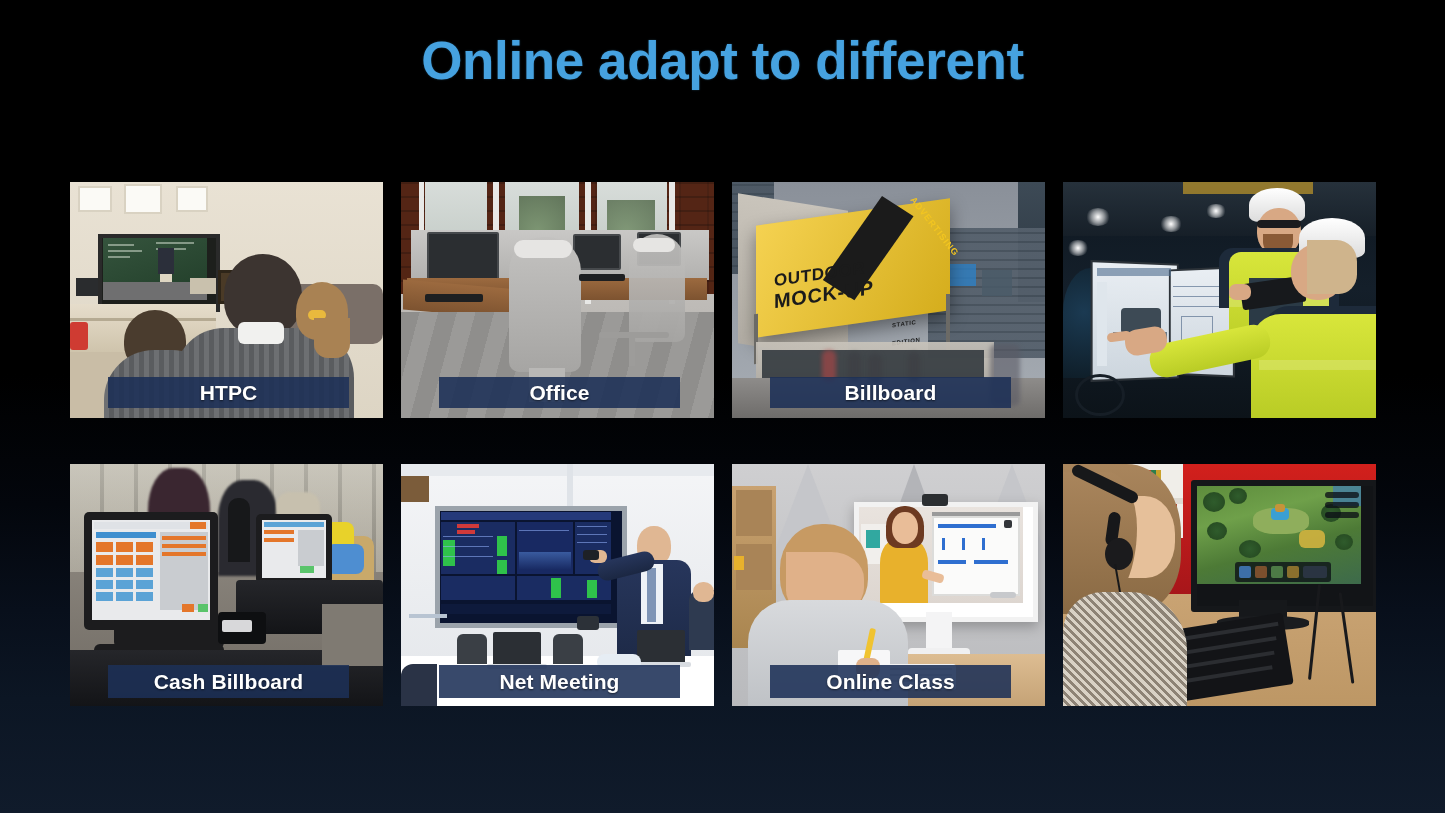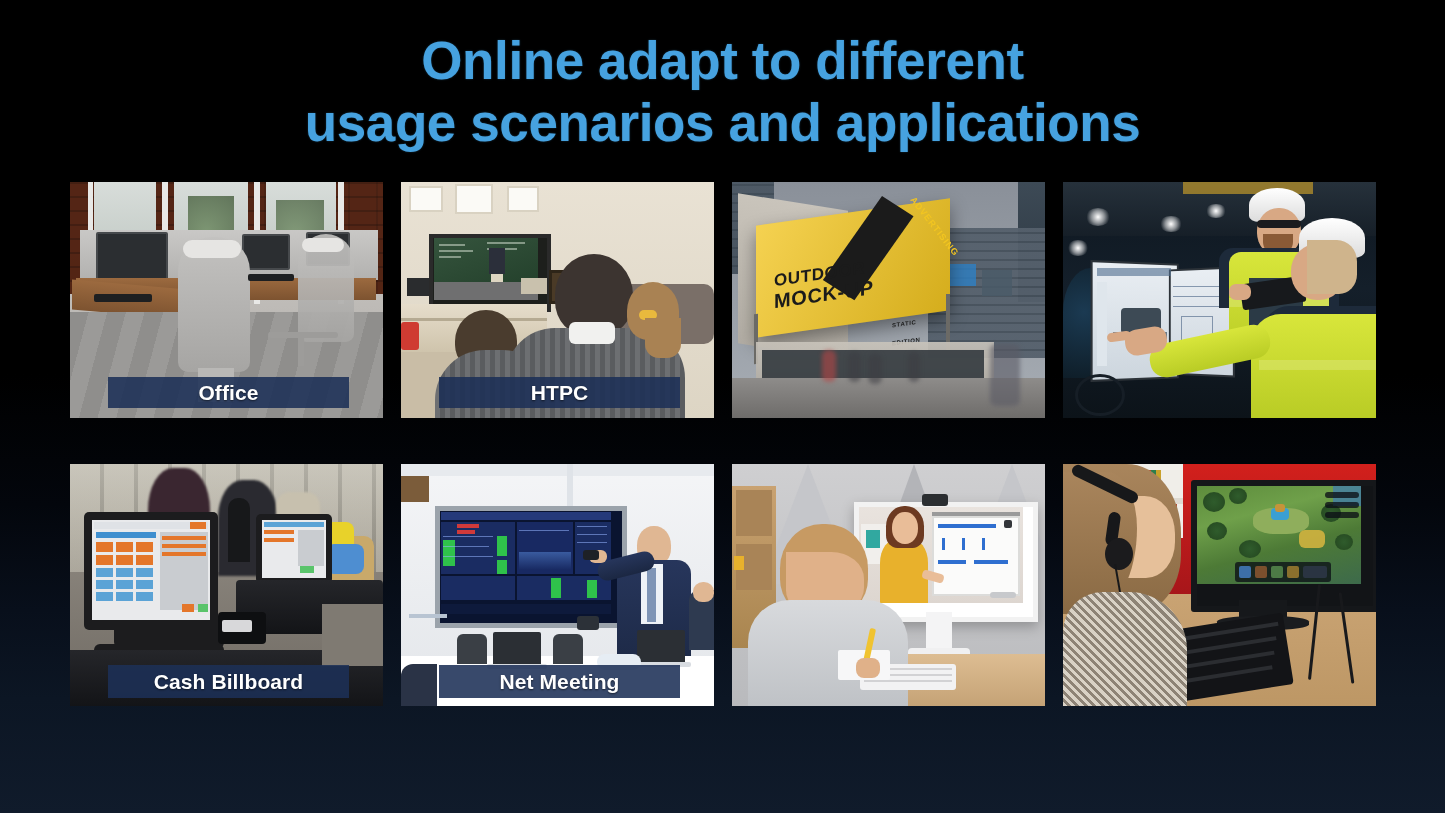--- a/index.html
+++ b/index.html
@@ -153,56 +153,23 @@
   .g-sweat{background:repeating-linear-gradient(45deg,#d9d2c6 0 3px,#8d8376 3px 6px);}
   .g-hs{background:#1b1b1d;border-radius:50%;}
 </style>
 </head>
 <body>
 
 <div class="stage">
 
   <div class="title">
     <span>Online adapt to different</span>
-    <span class="l2">usage scenarios and applications</span>
   </div>
 
   <div class="grid">
-
-    <div class="panel">
-      <div class="ph of-bg">
-        <div class="sh of-brick" style="left:0;top:0;width:313px;height:112px;opacity:.95"></div>
-        <div class="sh of-glass" style="left:24px;top:0;width:62px;height:120px;"></div>
-        <div class="sh of-glass" style="left:104px;top:0;width:74px;height:118px;"></div>
-        <div class="sh of-glass" style="left:196px;top:0;width:70px;height:118px;"></div>
-        <div class="sh of-green" style="left:118px;top:14px;width:46px;height:70px;opacity:.85"></div>
-        <div class="sh of-green" style="left:206px;top:18px;width:48px;height:66px;opacity:.8"></div>
-        <div class="sh of-mull" style="left:18px;top:0;width:5px;height:122px;"></div>
-        <div class="sh of-mull" style="left:92px;top:0;width:6px;height:122px;"></div>
-        <div class="sh of-mull" style="left:184px;top:0;width:6px;height:122px;"></div>
-        <div class="sh of-mull" style="left:268px;top:0;width:6px;height:122px;"></div>
-        <div class="sh of-part" style="left:10px;top:48px;width:298px;height:50px;"></div>
-        <div class="sh of-mon" style="left:26px;top:50px;width:68px;height:45px;border-radius:2px;"></div>
-        <div class="sh of-mon" style="left:172px;top:52px;width:44px;height:32px;border-radius:2px;"></div>
-        <div class="sh of-mon" style="left:236px;top:50px;width:40px;height:30px;border-radius:2px;"></div>
-        <div class="sh of-desk" style="left:6px;top:96px;width:300px;height:22px;"></div>
-        <div class="sh of-desk" style="left:2px;top:104px;width:150px;height:30px;transform:skewY(5deg);"></div>
-        <div class="sh of-floor" style="left:0;top:130px;width:313px;height:106px;"></div>
-        <div class="sh of-chair" style="left:108px;top:55px;width:72px;height:135px;"></div>
-        <div class="sh" style="left:113px;top:58px;width:58px;height:18px;background:#e6e5e3;border-radius:14px;"></div>
-        <div class="sh of-chair" style="left:228px;top:52px;width:56px;height:108px;opacity:.92"></div>
-        <div class="sh" style="left:232px;top:56px;width:42px;height:14px;background:#e6e5e3;border-radius:12px;"></div>
-        <div class="sh" style="left:128px;top:186px;width:36px;height:34px;background:#b9b8b6;"></div>
-        <div class="sh" style="left:198px;top:150px;width:70px;height:6px;background:#9d9c9a;border-radius:3px;"></div>
-        <div class="sh" style="left:228px;top:150px;width:6px;height:34px;background:#9d9c9a;"></div>
-        <div class="sh" style="left:24px;top:112px;width:58px;height:8px;background:#1d1f21;border-radius:2px;"></div>
-        <div class="sh" style="left:178px;top:92px;width:46px;height:7px;background:#1d1f21;border-radius:2px;"></div>
-      </div>
-      <div class="label">Office</div>
-    </div>
 
     <div class="panel">
       <div class="ph h-wall">
         <div class="sh" style="left:8px;top:4px;width:30px;height:22px;background:#fbfaf6;border:2px solid #d9d2c2;"></div>
         <div class="sh" style="left:54px;top:2px;width:34px;height:26px;background:#fbfaf6;border:2px solid #d9d2c2;"></div>
         <div class="sh" style="left:106px;top:4px;width:28px;height:22px;background:#fbfaf6;border:2px solid #d9d2c2;"></div>
         <div class="sh h-tv" style="left:28px;top:52px;width:114px;height:70px;"></div>
         <div class="sh h-board" style="left:33px;top:56px;width:104px;height:44px;"></div>
         <div class="sh h-chalk" style="left:38px;top:62px;width:26px;height:2px;"></div>
         <div class="sh h-chalk" style="left:38px;top:68px;width:34px;height:2px;"></div>
@@ -223,20 +190,52 @@
         <div class="sh h-head-b" style="left:54px;top:128px;width:62px;height:62px;"></div>
         <div class="sh h-sweater" style="left:34px;top:168px;width:118px;height:68px;"></div>
         <div class="sh h-head-d" style="left:154px;top:72px;width:78px;height:82px;"></div>
         <div class="sh h-sweater" style="left:104px;top:146px;width:180px;height:90px;"></div>
         <div class="sh" style="left:168px;top:140px;width:46px;height:22px;background:#f1f1ef;border-radius:6px;"></div>
         <div class="sh h-head-g" style="left:226px;top:100px;width:52px;height:58px;"></div>
         <div class="sh" style="left:238px;top:128px;width:18px;height:10px;background:#e9b93d;border-radius:5px;"></div>
         <div class="sh" style="left:244px;top:136px;width:36px;height:40px;background:#a98253;border-radius:0 0 14px 14px;"></div>
       </div>
       <div class="label">HTPC</div>
+    </div>
+
+    <div class="panel">
+      <div class="ph of-bg">
+        <div class="sh of-brick" style="left:0;top:0;width:313px;height:112px;opacity:.95"></div>
+        <div class="sh of-glass" style="left:24px;top:0;width:62px;height:120px;"></div>
+        <div class="sh of-glass" style="left:104px;top:0;width:74px;height:118px;"></div>
+        <div class="sh of-glass" style="left:196px;top:0;width:70px;height:118px;"></div>
+        <div class="sh of-green" style="left:118px;top:14px;width:46px;height:70px;opacity:.85"></div>
+        <div class="sh of-green" style="left:206px;top:18px;width:48px;height:66px;opacity:.8"></div>
+        <div class="sh of-mull" style="left:18px;top:0;width:5px;height:122px;"></div>
+        <div class="sh of-mull" style="left:92px;top:0;width:6px;height:122px;"></div>
+        <div class="sh of-mull" style="left:184px;top:0;width:6px;height:122px;"></div>
+        <div class="sh of-mull" style="left:268px;top:0;width:6px;height:122px;"></div>
+        <div class="sh of-part" style="left:10px;top:48px;width:298px;height:50px;"></div>
+        <div class="sh of-mon" style="left:26px;top:50px;width:68px;height:45px;border-radius:2px;"></div>
+        <div class="sh of-mon" style="left:172px;top:52px;width:44px;height:32px;border-radius:2px;"></div>
+        <div class="sh of-mon" style="left:236px;top:50px;width:40px;height:30px;border-radius:2px;"></div>
+        <div class="sh of-desk" style="left:6px;top:96px;width:300px;height:22px;"></div>
+        <div class="sh of-desk" style="left:2px;top:104px;width:150px;height:30px;transform:skewY(5deg);"></div>
+        <div class="sh of-floor" style="left:0;top:130px;width:313px;height:106px;"></div>
+        <div class="sh of-chair" style="left:108px;top:55px;width:72px;height:135px;"></div>
+        <div class="sh" style="left:113px;top:58px;width:58px;height:18px;background:#e6e5e3;border-radius:14px;"></div>
+        <div class="sh of-chair" style="left:228px;top:52px;width:56px;height:108px;opacity:.92"></div>
+        <div class="sh" style="left:232px;top:56px;width:42px;height:14px;background:#e6e5e3;border-radius:12px;"></div>
+        <div class="sh" style="left:128px;top:186px;width:36px;height:34px;background:#b9b8b6;"></div>
+        <div class="sh" style="left:198px;top:150px;width:70px;height:6px;background:#9d9c9a;border-radius:3px;"></div>
+        <div class="sh" style="left:228px;top:150px;width:6px;height:34px;background:#9d9c9a;"></div>
+        <div class="sh" style="left:24px;top:112px;width:58px;height:8px;background:#1d1f21;border-radius:2px;"></div>
+        <div class="sh" style="left:178px;top:92px;width:46px;height:7px;background:#1d1f21;border-radius:2px;"></div>
+      </div>
+      <div class="label">Office</div>
     </div>
 
     <div class="panel">
       <div class="ph b-sky">
         <div class="sh b-tower" style="left:0;top:0;width:42px;height:92px;"></div>
         <div class="sh b-glassbld" style="left:0;top:0;width:42px;height:92px;opacity:.7"></div>
         <div class="sh b-tower" style="left:286px;top:0;width:27px;height:120px;"></div>
         <div class="sh b-wall" style="left:6px;top:20px;width:110px;height:150px;transform:skewY(9deg);"></div>
         <div class="sh b-glassbld" style="left:196px;top:46px;width:117px;height:130px;opacity:.95"></div>
         <div class="sh" style="left:218px;top:82px;width:26px;height:22px;background:#2e7fc4;opacity:.8"></div>
@@ -258,20 +257,21 @@
         <div class="sh" style="left:214px;top:112px;width:4px;height:56px;background:#6b6a66;"></div>
         <div class="sh b-wall" style="left:24px;top:160px;width:238px;height:40px;opacity:.9"></div>
         <div class="sh" style="left:30px;top:168px;width:222px;height:34px;background:#2c3238;opacity:.85"></div>
         <div class="sh b-street" style="left:0;top:196px;width:313px;height:40px;"></div>
         <div class="sh b-blur" style="left:90px;top:168px;width:14px;height:32px;background:rgba(180,70,70,.6);"></div>
         <div class="sh b-blur" style="left:116px;top:170px;width:13px;height:30px;"></div>
         <div class="sh b-blur" style="left:136px;top:172px;width:14px;height:30px;"></div>
         <div class="sh b-blur" style="left:176px;top:170px;width:12px;height:30px;"></div>
         <div class="sh b-blur" style="left:258px;top:162px;width:30px;height:62px;background:rgba(90,90,100,.6);"></div>
       </div>
+      <div class="label">Billboard</div>
     </div>
 
     <div class="panel">
       <div class="ph c-bg">
         <div class="sh" style="left:0;top:0;width:313px;height:54px;background:linear-gradient(180deg,#26313b,#161f28);"></div>
         <div class="sh" style="left:120px;top:0;width:130px;height:12px;background:#b7922b;opacity:.75"></div>
         <div class="sh c-lamp" style="left:22px;top:26px;width:26px;height:18px;"></div>
         <div class="sh c-lamp" style="left:4px;top:58px;width:22px;height:16px;"></div>
         <div class="sh c-lamp" style="left:96px;top:34px;width:24px;height:16px;"></div>
         <div class="sh c-lamp" style="left:142px;top:22px;width:22px;height:14px;"></div>
@@ -453,20 +453,21 @@
         <div class="sh" style="left:54px;top:88px;width:78px;height:64px;background:#e0b189;border-radius:0 42% 44% 40%;"></div>
         <div class="sh o-boy-b" style="left:16px;top:136px;width:160px;height:106px;"></div>
         <div class="sh o-kb" style="left:128px;top:200px;width:96px;height:26px;"></div>
         <div class="sh" style="left:132px;top:204px;width:88px;height:2px;background:#d2d2d4;"></div>
         <div class="sh" style="left:132px;top:210px;width:88px;height:2px;background:#d2d2d4;"></div>
         <div class="sh" style="left:132px;top:216px;width:88px;height:2px;background:#d2d2d4;"></div>
         <div class="sh" style="left:106px;top:186px;width:52px;height:30px;background:#f7f7f8;border-radius:2px;"></div>
         <div class="sh o-pencil" style="left:134px;top:164px;width:6px;height:40px;transform:rotate(12deg);border-radius:2px;"></div>
         <div class="sh" style="left:124px;top:194px;width:24px;height:20px;background:#e0b189;border-radius:8px;"></div>
       </div>
+      <div class="label">Online Class</div>
     </div>
 
     <div class="panel r2">
       <div class="ph g-desk">
         <div class="sh g-red" style="left:98px;top:0;width:215px;height:130px;"></div>
         <div class="sh g-shelf" style="left:0;top:0;width:120px;height:74px;"></div>
         <div class="sh g-books" style="left:6px;top:4px;width:46px;height:28px;"></div>
         <div class="sh g-books" style="left:58px;top:6px;width:40px;height:26px;"></div>
         <div class="sh" style="left:0;top:34px;width:120px;height:6px;background:#dedad2;"></div>
         <div class="sh g-books" style="left:88px;top:40px;width:26px;height:32px;"></div>

